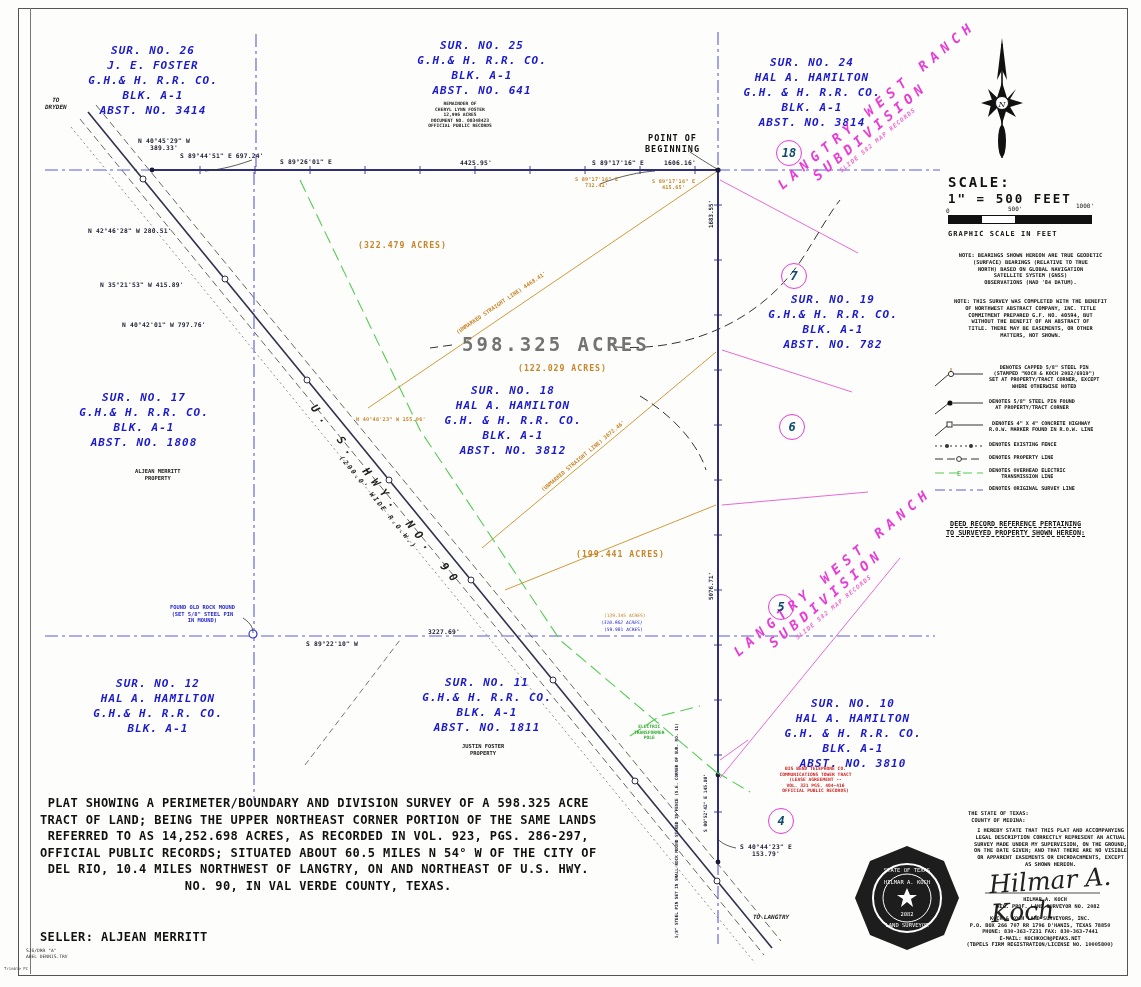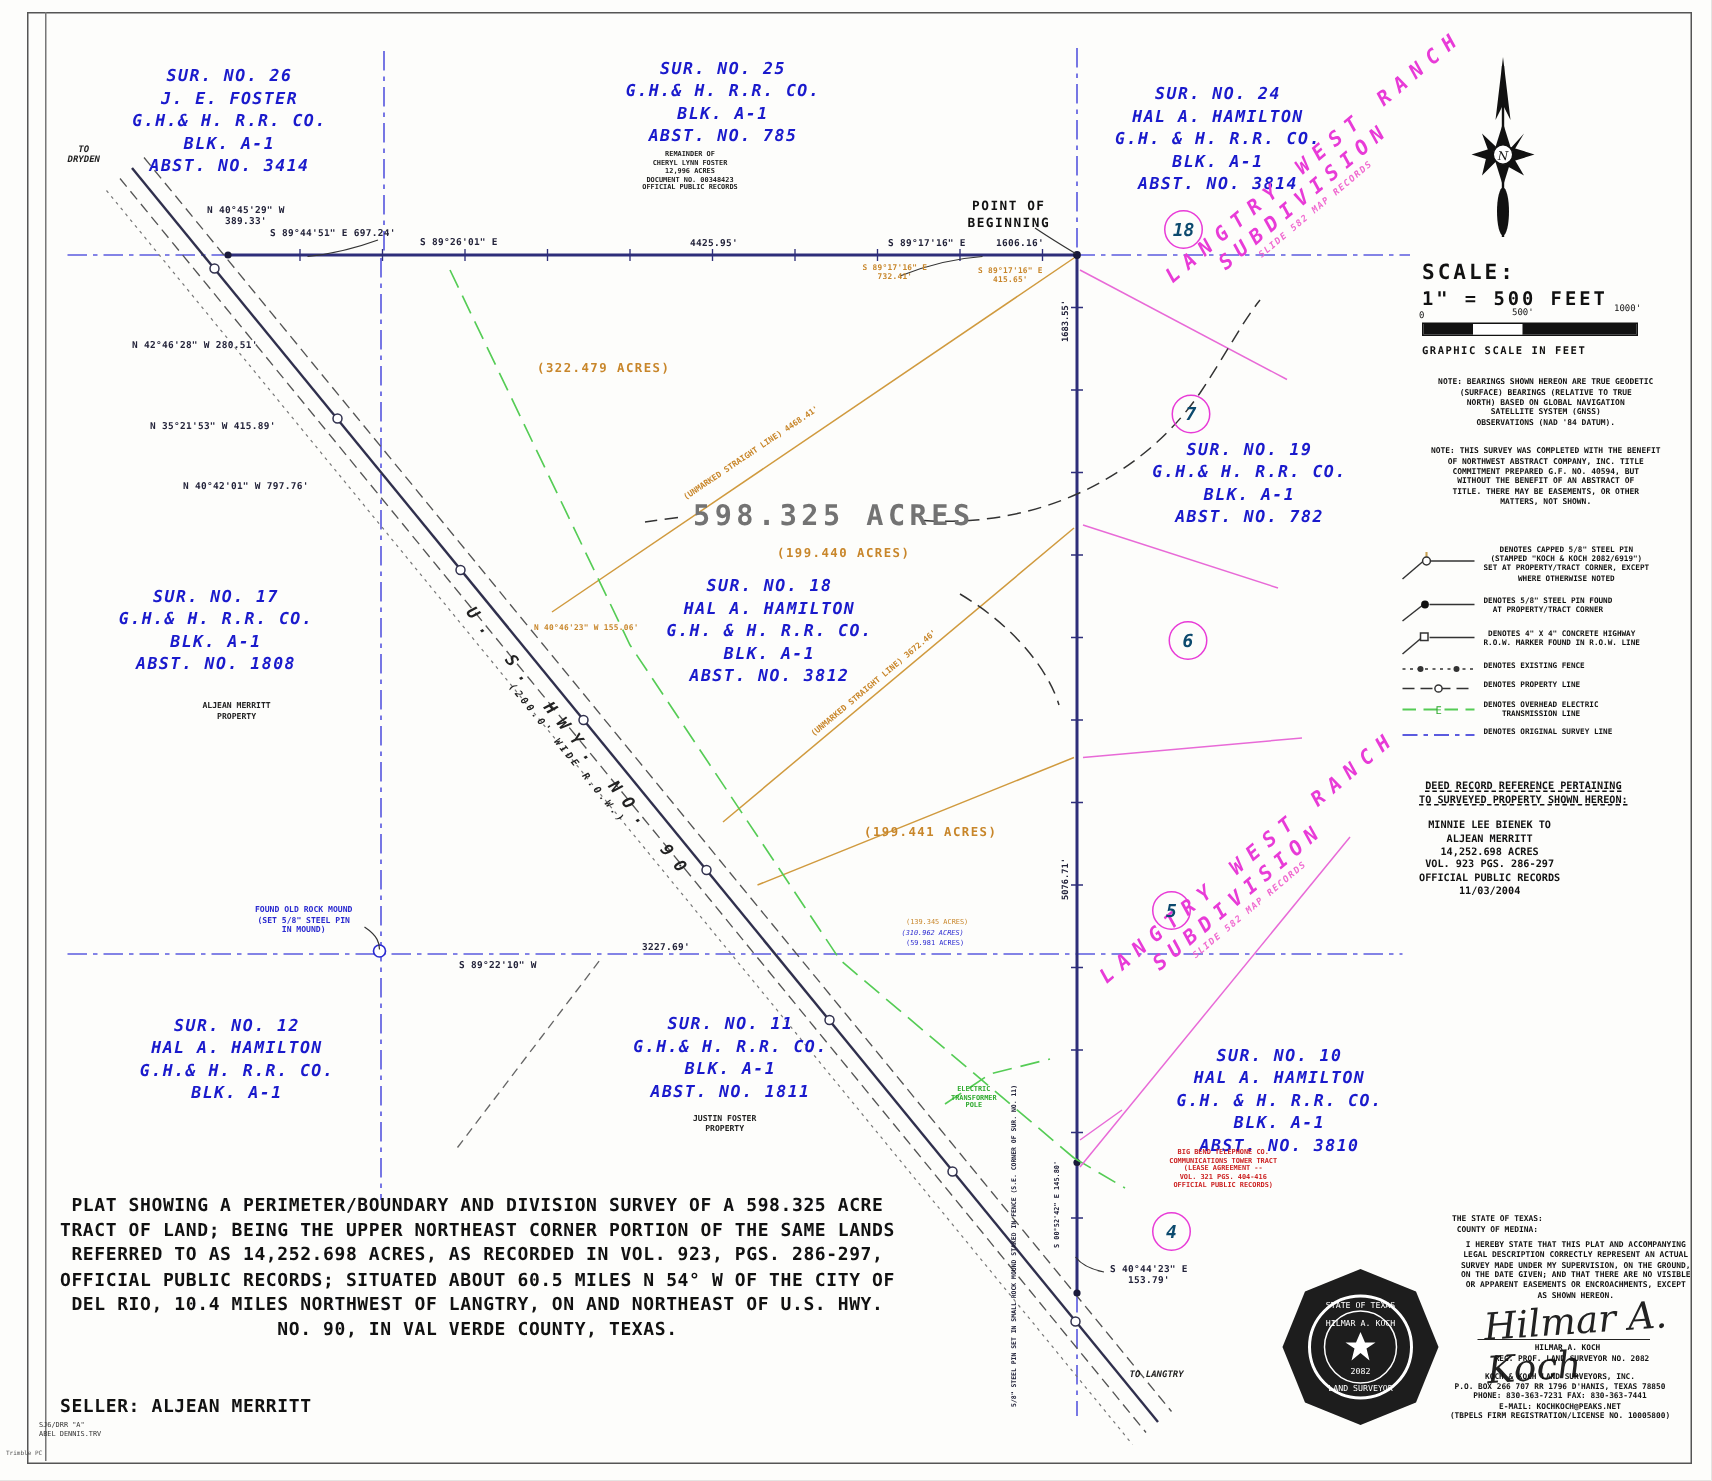--- a/index.html
+++ b/index.html
@@ -168,21 +168,21 @@
     <div>SUR. NO. 26</div>
       <div>J. E. FOSTER</div>
     <div>G.H.&amp; H. R.R. CO.</div>
       <div>BLK. A-1</div>
     <div>ABST. NO. 3414</div>
   </div>
   <div class="abs blue-block" style="left:482px;top:38px;">
     <div>SUR. NO. 25</div>
       <div>G.H.&amp; H. R.R. CO.</div>
     <div>BLK. A-1</div>
-      <div>ABST. NO. 785</div>
+      <div>ABST. NO. 641</div>
   </div>
   <div class="abs blue-block" style="left:812px;top:55px;">
     <div>SUR. NO. 24</div>
       <div>HAL A. HAMILTON</div>
     <div>G.H. &amp; H. R.R. CO.</div>
       <div>BLK. A-1</div>
     <div>ABST. NO. 3814</div>
   </div>
   <div class="abs blue-block" style="left:833px;top:292px;">
     <div>SUR. NO. 19</div>
@@ -218,21 +218,21 @@
   <div class="abs blue-block" style="left:853px;top:696px;">
     <div>SUR. NO. 10</div>
       <div>HAL A. HAMILTON</div>
     <div>G.H. &amp; H. R.R. CO.</div>
       <div>BLK. A-1</div>
     <div>ABST. NO. 3810</div>
   </div>
 
   <div class="abs acres-big" style="left:462px;top:333px;">598.325  ACRES</div>
   <div class="abs acres orange" style="left:358px;top:240px;">(322.479  ACRES)</div>
-  <div class="abs acres orange" style="left:518px;top:363px;">(199.440  ACRES)</div>
+  <div class="abs acres orange" style="left:518px;top:363px;">(122.029  ACRES)</div>
   <div class="abs acres orange" style="left:576px;top:549px;">(199.441  ACRES)</div>
   <div class="abs tiny orange" style="left:604px;top:613px;">(139.345 ACRES)</div>
   <div class="abs tiny blue-t" style="left:601px;top:620px;font-style:italic;">(310.962 ACRES)</div>
   <div class="abs tiny blue-t" style="left:604px;top:627px;">(59.981 ACRES)</div>
 
   <div class="abs pre" style="left:645px;top:133px;font-size:8.5px;font-weight:bold;color:#111;letter-spacing:1px;line-height:11px;">POINT OF
 BEGINNING</div>
   <div class="abs pre italic6" style="left:45px;top:96px;">TO
 DRYDEN</div>
   <div class="abs italic6" style="left:753px;top:913px;">TO LANGTRY</div>
@@ -379,26 +379,20 @@
 
       <svg class="abs" style="left:0;top:120px;" width="52" height="12">
         <line x1="2" y1="6" x2="50" y2="6" stroke="#5b5bdf" stroke-width="1.2" stroke-dasharray="10 4 3 4"></line>
       </svg>
       <div class="pre legend-txt abs" style="left:56px;top:121px;">DENOTES ORIGINAL SURVEY LINE</div>
     </div>
   </div>
 
   <div class="abs pre deed" style="left:946px;top:520px;text-decoration:underline dashed;">DEED RECORD REFERENCE PERTAINING
 TO SURVEYED PROPERTY SHOWN HEREON:</div>
-  <div class="abs pre deed" style="left:946px;top:546px;">MINNIE LEE BIENEK  TO
-ALJEAN MERRITT
-14,252.698 ACRES
-VOL. 923  PGS. 286-297
-OFFICIAL PUBLIC RECORDS
-11/03/2004</div>
 
   <div class="abs pre desc" style="left:40px;top:795px;">PLAT SHOWING A PERIMETER/BOUNDARY AND DIVISION SURVEY OF A 598.325 ACRE
 TRACT OF LAND; BEING THE UPPER NORTHEAST CORNER PORTION OF THE SAME LANDS
 REFERRED TO AS 14,252.698 ACRES, AS RECORDED IN VOL. 923, PGS. 286-297,
 OFFICIAL PUBLIC RECORDS; SITUATED ABOUT 60.5 MILES N 54° W OF THE CITY OF
 DEL RIO, 10.4 MILES NORTHWEST OF LANGTRY, ON AND NORTHEAST OF U.S. HWY.
 NO. 90, IN VAL VERDE COUNTY, TEXAS.</div>
   <div class="abs desc" style="left:40px;top:929px;">SELLER: ALJEAN MERRITT</div>
   <div class="abs tiny" style="left:26px;top:948px;color:#333;">SJ6/DRR "A"</div>
   <div class="abs tiny" style="left:26px;top:954px;color:#333;">ABEL DENNIS.TRV</div>

